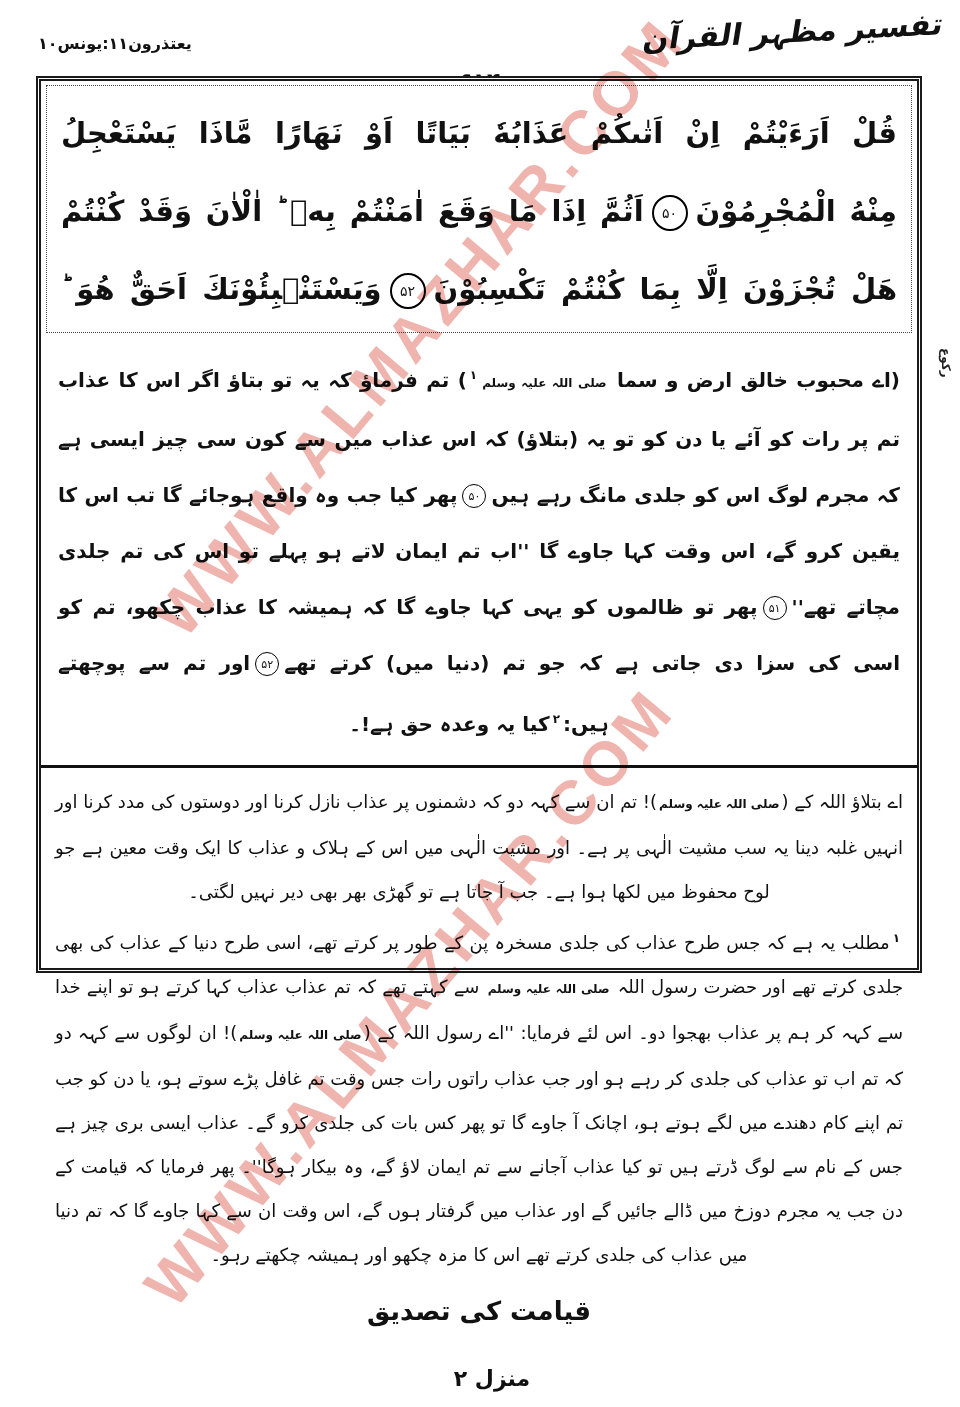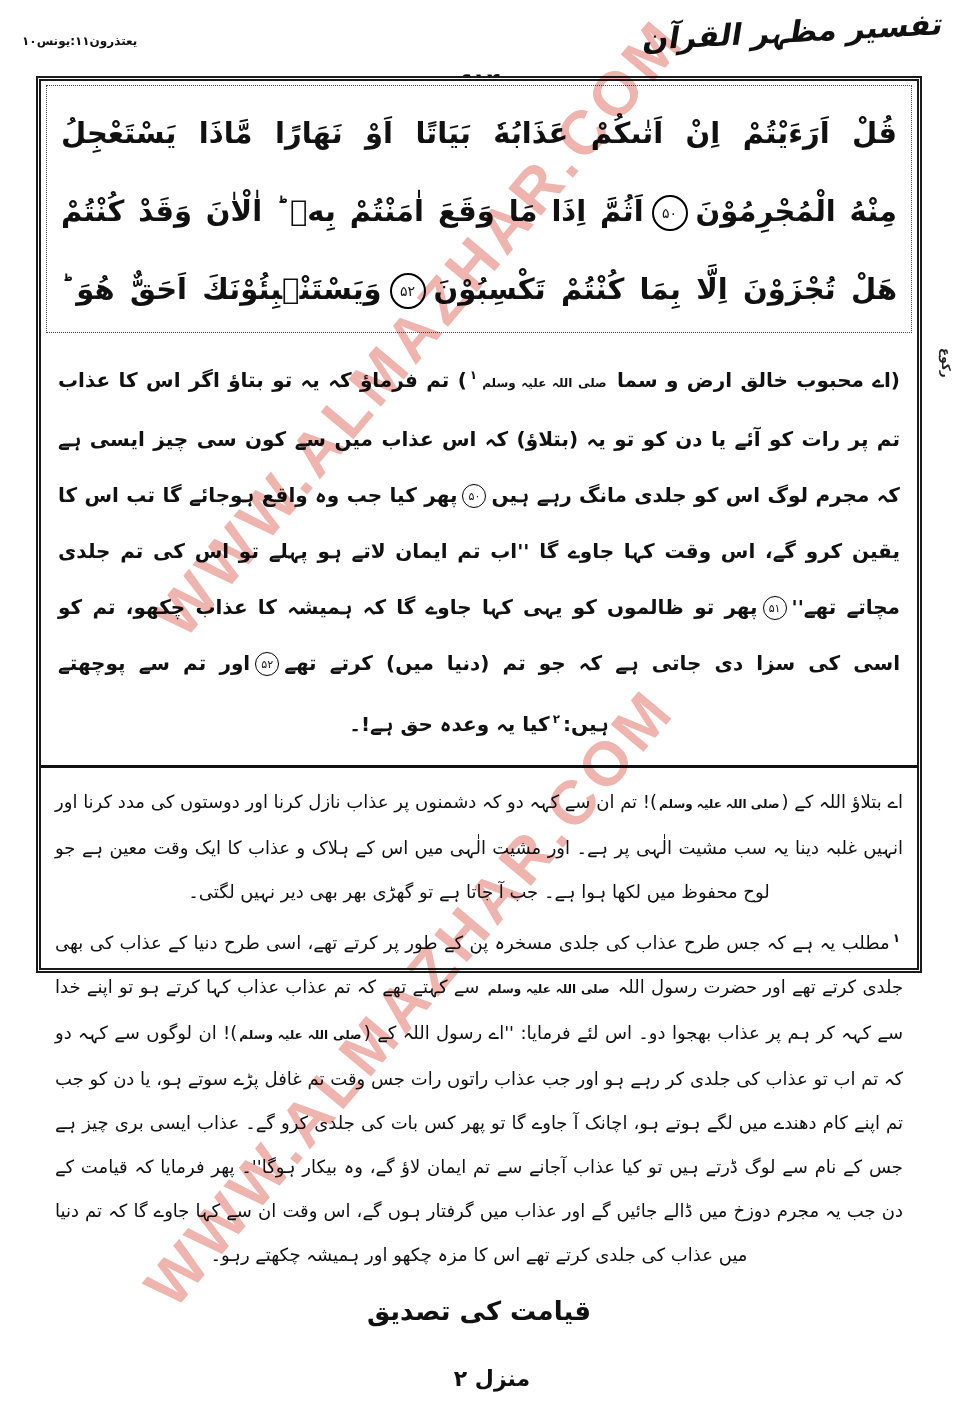--- a/index.html
+++ b/index.html
@@ -6,21 +6,21 @@
   body{
     width:960px;height:1407px;position:relative;background:#ffffff;
     font-family:"DejaVu Sans",sans-serif;color:#111;overflow:hidden;
   }
   
   .hdr-title{
     position:absolute;top:14px;right:18px;font-size:30px;font-weight:bold;
     transform:skewX(-12deg) rotate(-3deg);letter-spacing:-1px;direction:rtl;
   }
   .hdr-page{position:absolute;top:26px;left:0;width:100%;text-align:center;font-size:23px;font-weight:bold;margin-top:42px;}
-  .hdr-ref{position:absolute;top:34px;left:22px;font-size:12px;font-weight:bold;direction:rtl;}
+  .hdr-ref{position:absolute;top:34px;left:38px;font-size:16px;font-weight:bold;direction:rtl;}
   
   .frame{
     position:absolute;left:36px;top:76px;width:886px;height:897px;
     border:5px double #1a1a1a;box-sizing:border-box;background:#fff;
     display:flex;flex-direction:column;direction:rtl;
   }
   
   .quran-box{
     margin:4px 5px 0 5px;border:1px dotted #444;padding:8px 14px 4px 14px;
   }

